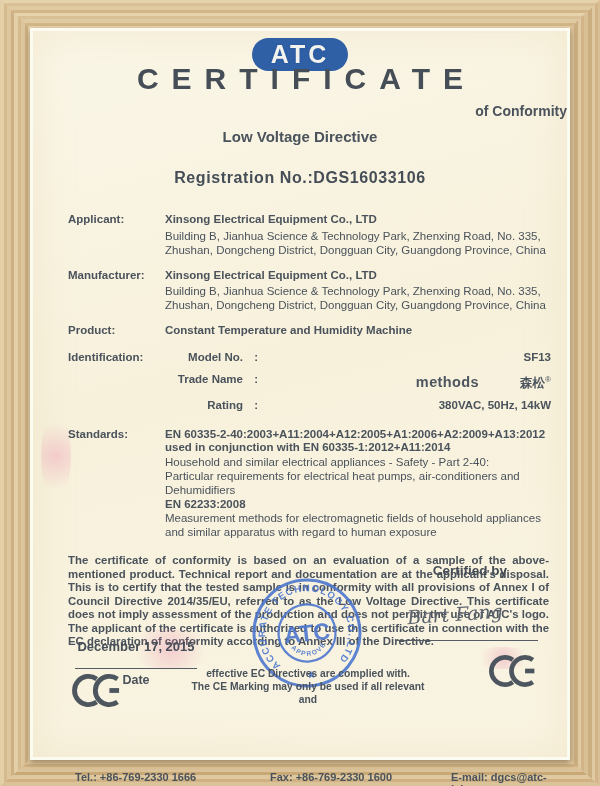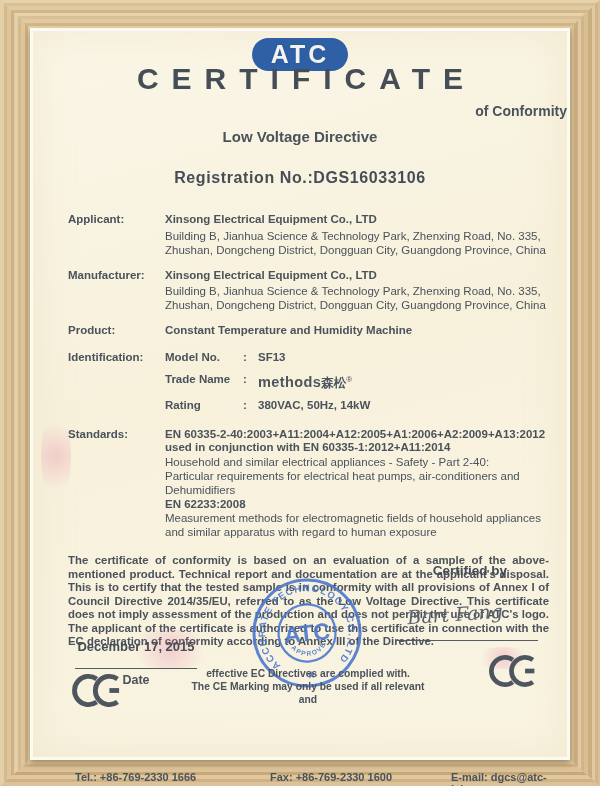--- a/index.html
+++ b/index.html
@@ -36,25 +36,25 @@
   .conf{margin-top:8px;font-weight:bold;font-size:14px;color:#4a525b;text-align:right;}
   .dir{margin-top:9px;font-weight:bold;font-size:15px;line-height:1.25;color:#4a525b;}
   .reg{margin-top:23px;font-weight:bold;font-size:16px;letter-spacing:.6px;color:#454d56;}
 
   
   .rows{margin:26px 16px 0 35px;font-size:11.5px;line-height:13.8px;}
   .row{display:grid;grid-template-columns:97px 1fr;margin-bottom:11px;}
   .lbl{font-weight:bold;}
   .cname{font-weight:bold;margin-bottom:3px;}
   .addr{max-width:402px;}
-  .idrow{display:grid;grid-template-columns:78px 15px 1fr;margin-bottom:8.5px;}
+  .idrow{display:grid;grid-template-columns:78px 15px 1fr;margin-bottom:8.5px;text-align:right;}
   .idname{font-weight:bold;}
   .idval{font-weight:bold;}
   .brand{font-weight:bold;font-size:14.5px;letter-spacing:.4px;color:#4d565f;}
-  .cjk{font-weight:bold;font-size:12.5px;color:#4d565f;}
+  .cjk{font-weight:bold;font-size:12.5px;color:#4d565f;margin-left:41px;}
   .rsup{font-size:8px;vertical-align:super;}
   .stdline{margin-bottom:.5px;}
   .b{font-weight:bold;}
 
   .statement{margin:14px 18px 0 35px;font-weight:bold;font-size:11.4px;line-height:13.5px;
     text-align:justify;color:#4a525b;}
 
   
   .abs{position:absolute;}
   .stamp{left:218px;top:546px;width:112px;height:112px;opacity:.9;transform:rotate(-6deg);}

